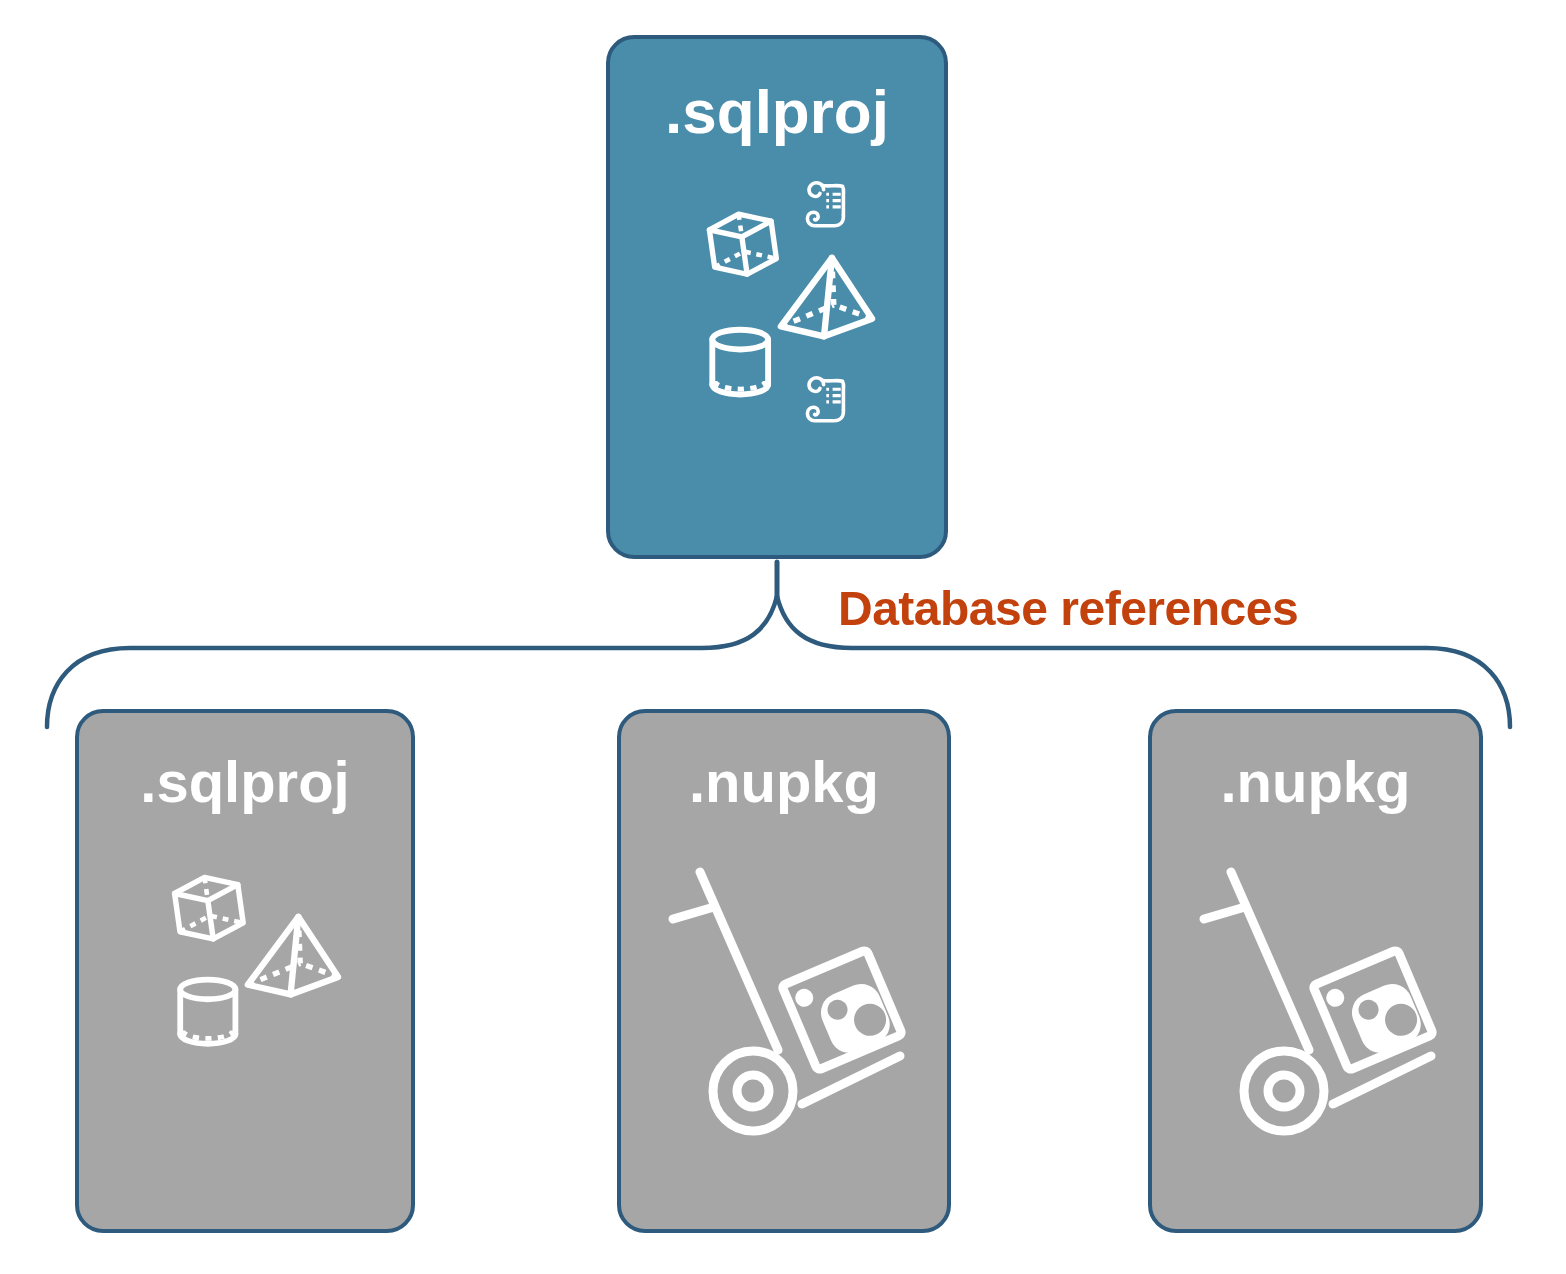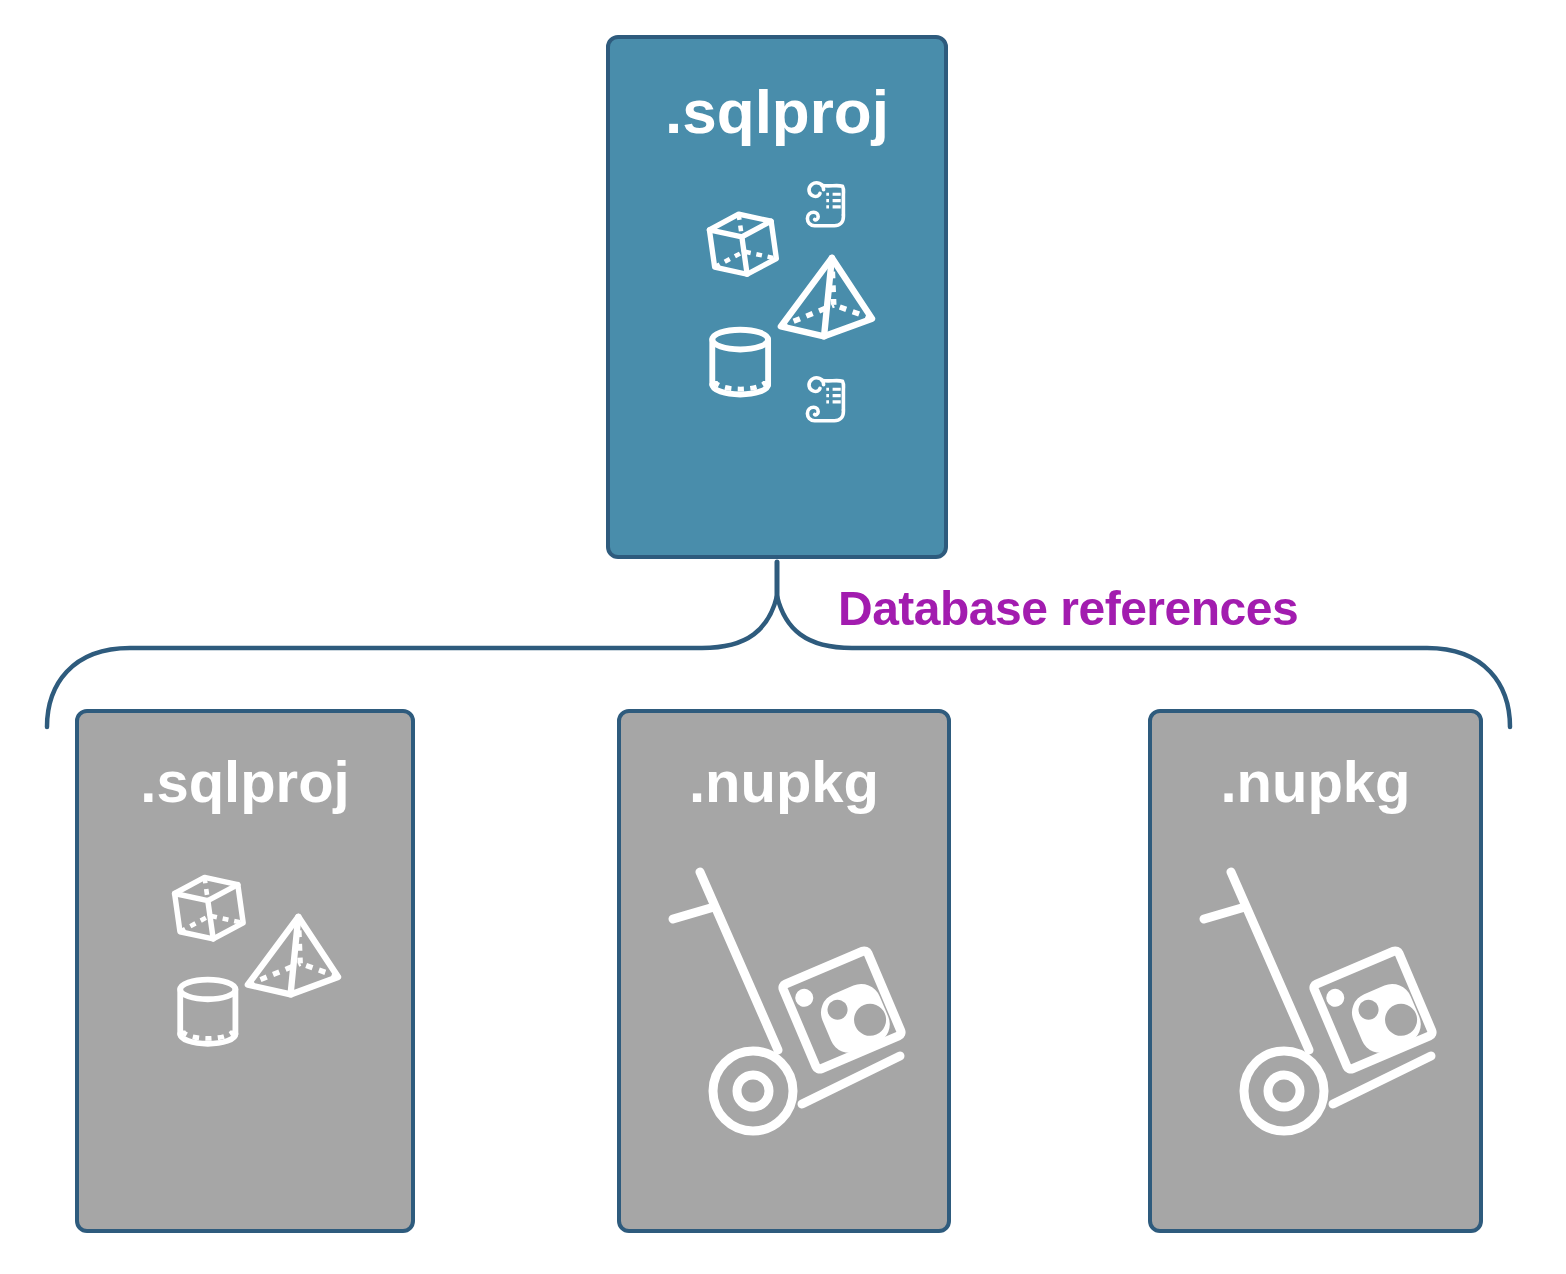--- a/index.html
+++ b/index.html
@@ -1,38 +1,38 @@
 <!DOCTYPE html>
 <html><head>
 <meta charset="utf-8">
 <style>
   html,body{margin:0;padding:0;background:#ffffff;}
   .canvas{
     position:relative;width:1566px;height:1274px;background:#ffffff;overflow:hidden;
     font-family:"Liberation Sans", sans-serif;
   }
-  .node{position:absolute;box-sizing:border-box;border:4px solid #2E5B7D;border-radius:12px;}
+  .node{position:absolute;box-sizing:border-box;border:4px solid #2E5B7D;border-radius:28px;}
   .node.root{left:606px;top:35px;width:342px;height:524px;background:#498DAB;}
   .node.c0{left:75px;top:709px;width:340px;height:524px;background:#A6A6A6;}
   .node.c1{left:617px;top:709px;width:334px;height:524px;background:#A6A6A6;}
   .node.c2{left:1148px;top:709px;width:335px;height:524px;background:#A6A6A6;}
   .node-title{
     position:relative;text-align:center;font-weight:bold;color:#ffffff;
     letter-spacing:0px;line-height:1;
   }
   .node.root .node-title{margin-top:42px;font-size:62px;}
   .node.c0 .node-title,.node.c1 .node-title,.node.c2 .node-title{margin-top:40px;font-size:58px;}
   .icons{position:absolute;}
   .icons-root{left:86px;top:138px;}
   .icons-sqlproj{left:85px;top:150px;}
   .icons-dolly{left:43px;top:141px;}
   .connector-svg{position:absolute;left:0;top:0;pointer-events:none;}
   .connector-label{
     position:absolute;left:838px;top:585px;font-size:48px;font-weight:bold;
-    color:#a21caf;letter-spacing:-0.5px;line-height:1;white-space:nowrap;
+    color:#c2410c;letter-spacing:-0.5px;line-height:1;white-space:nowrap;
   }
   .ic{stroke:#ffffff;fill:none;stroke-width:6.5;stroke-linecap:round;stroke-linejoin:round;}
   .icd{stroke:#ffffff;fill:none;stroke-width:5.5;stroke-linecap:butt;stroke-dasharray:7 7;}
   .sc{stroke:#ffffff;fill:none;stroke-width:4;stroke-linecap:round;stroke-linejoin:round;}
   .scl{stroke:#ffffff;fill:none;stroke-width:3.4;stroke-linecap:butt;}
   .dl{stroke:#ffffff;fill:none;stroke-width:9;stroke-linecap:round;stroke-linejoin:round;}
 </style>
 </head>
 <body>
 

